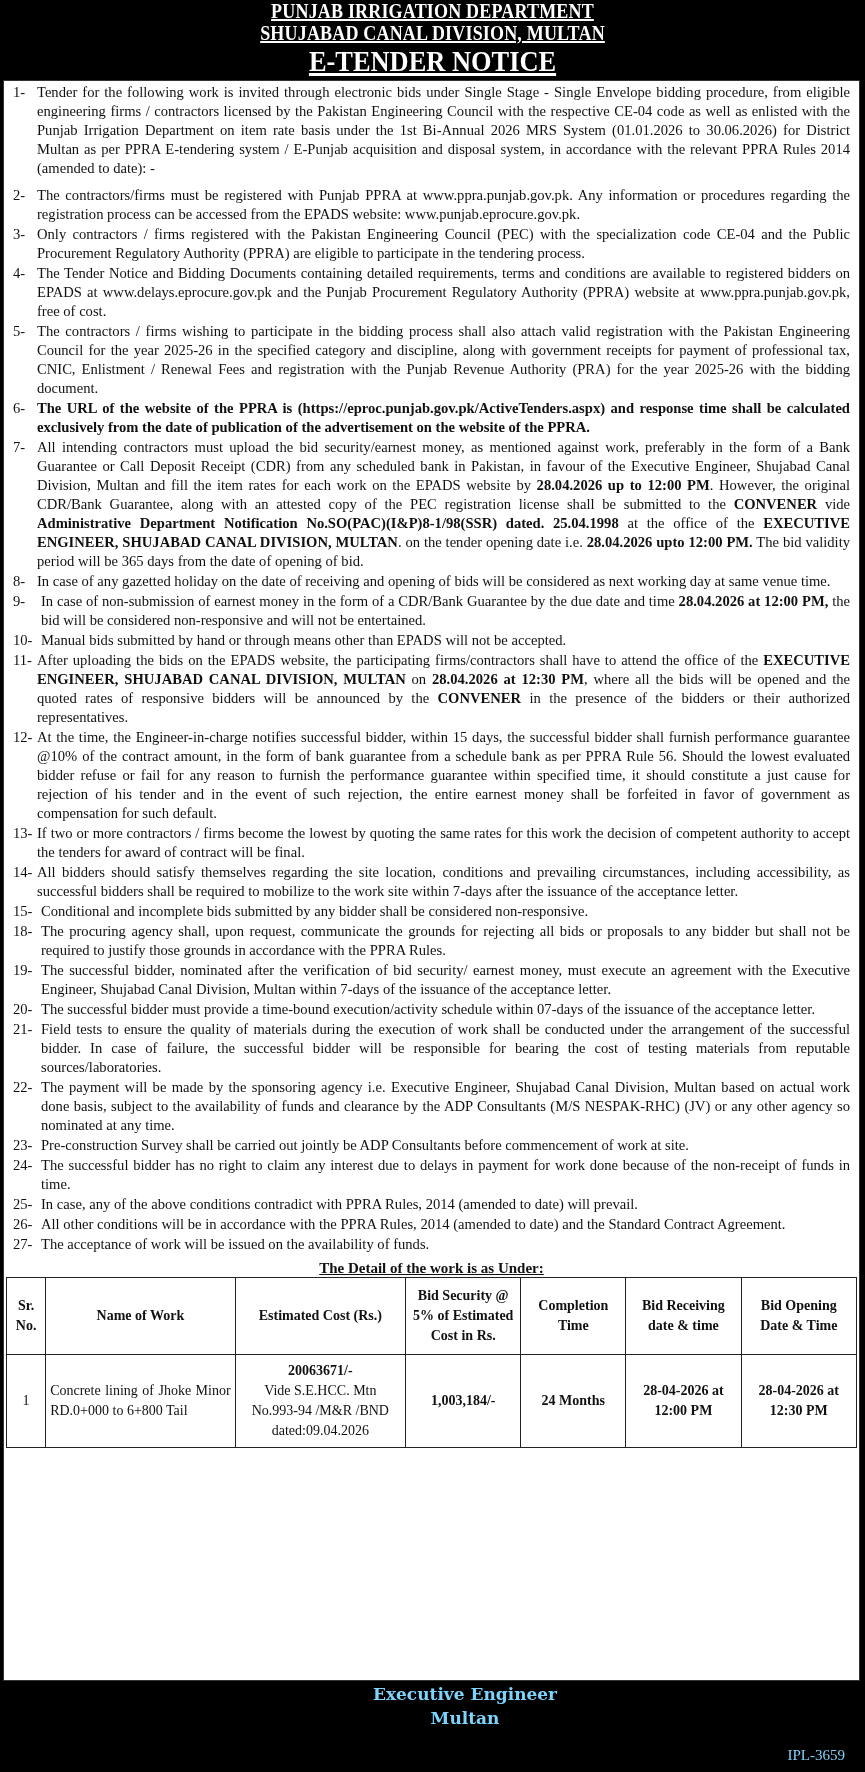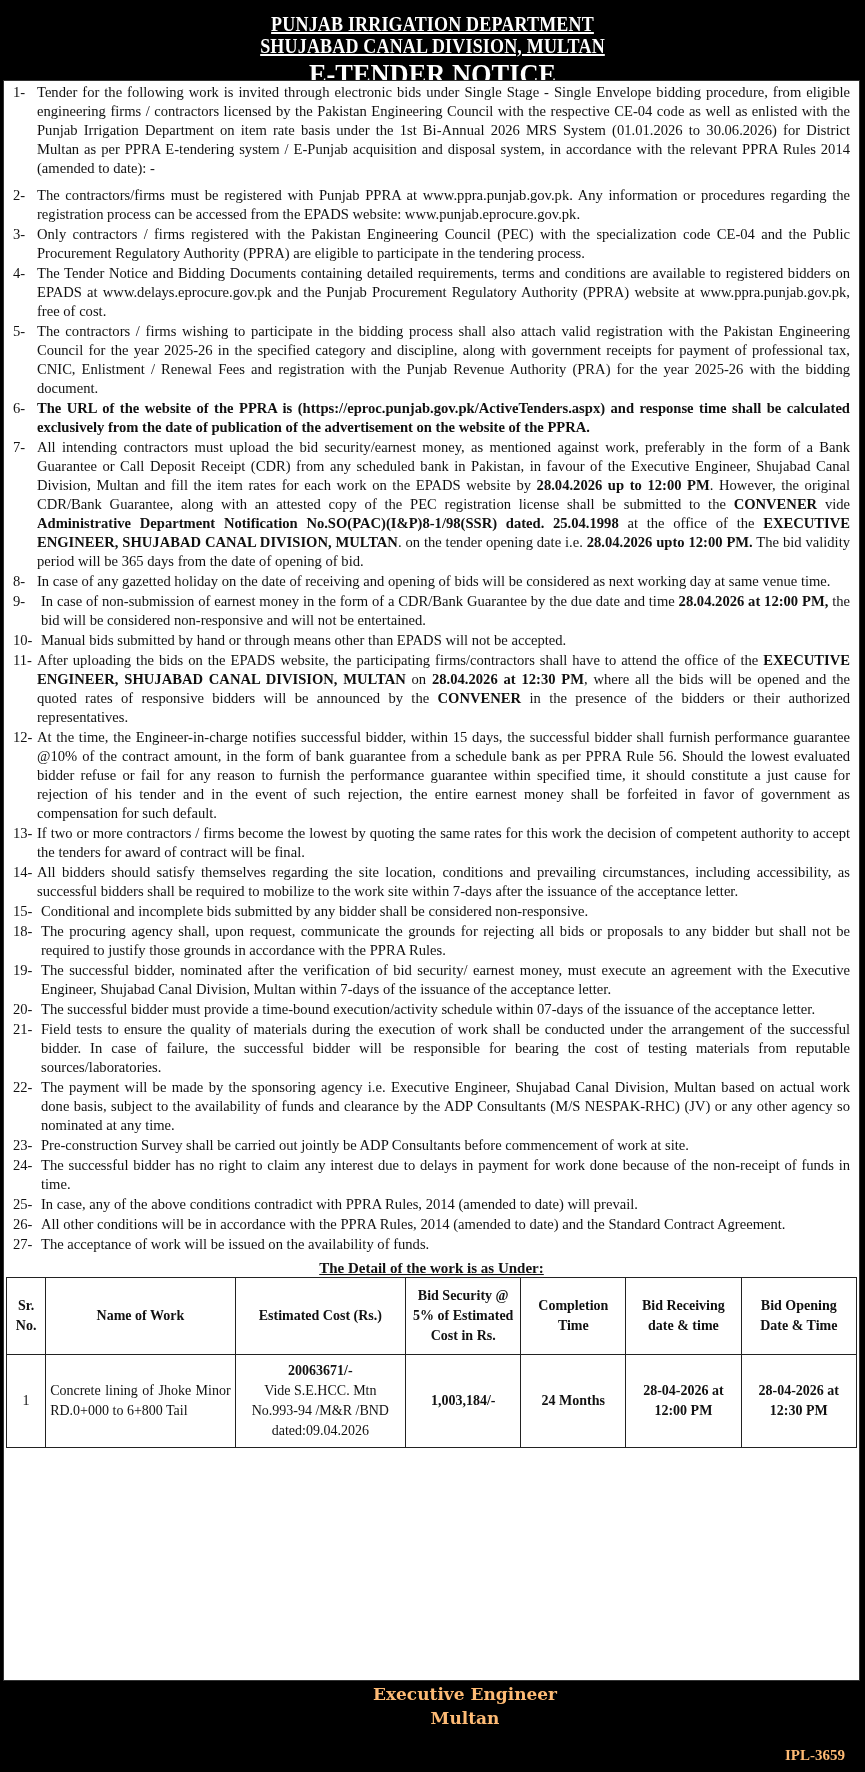--- a/index.html
+++ b/index.html
@@ -2,21 +2,21 @@
 <html><head>
 <meta charset="utf-8">
 <style>
   html, body { margin: 0; padding: 0; }
   body {
     width: 865px; height: 1772px; background: #000; overflow: hidden;
     font-family: "Liberation Serif", "DejaVu Serif", serif; color: #111;
   }
   .header {
     height: 80px; background: #000; color: #fff; text-align: center;
-    padding-top: 13px;
+    padding-top: 0;
   }
   .header .l1, .header .l2 {
     font-family: "Liberation Serif", serif; font-weight: bold;
     font-size: 20px; line-height: 22px; text-decoration: underline;
     letter-spacing: 0.2px; transform: scaleX(0.9); transform-origin: center;
   }
   .header .l3 {
     font-family: "Liberation Serif", serif; font-weight: bold;
     font-size: 30px; line-height: 34px; text-decoration: underline;
     transform: scaleX(0.88); transform-origin: center;
@@ -50,29 +50,29 @@
     border: 1px solid #222; text-align: center; vertical-align: middle;
     padding: 2px 4px;
   }
   table.works th { font-weight: bold; height: 72px; }
   table.works td { height: 88px; }
   table.works td.name { text-align: justify; font-weight: normal; }
   table.works td.bold { font-weight: bold; }
 
   .footer {
     position: absolute; left: 0; top: 1681px; width: 865px; height: 91px;
-    background: #000; color: #fdba74;
+    background: #000; color: #7dd3fc;
   }
   .sign {
     position: absolute; left: 300px; width: 330px; text-align: center;
     font-family: "DejaVu Serif", serif; font-weight: bold; font-size: 17px;
     line-height: 24px; top: 1px;
   }
   .ipl {
-    position: absolute; right: 20px; top: 66px; font-weight: bold;
+    position: absolute; right: 20px; top: 66px; font-weight: normal;
     font-size: 15px; font-family: "Liberation Serif", serif;
   }
 </style>
 </head>
 <body>
 
 <div class="header">
   <div class="l1">PUNJAB IRRIGATION DEPARTMENT</div>
   <div class="l2">SHUJABAD CANAL DIVISION, MULTAN</div>
   <div class="l3">E-TENDER NOTICE</div>

